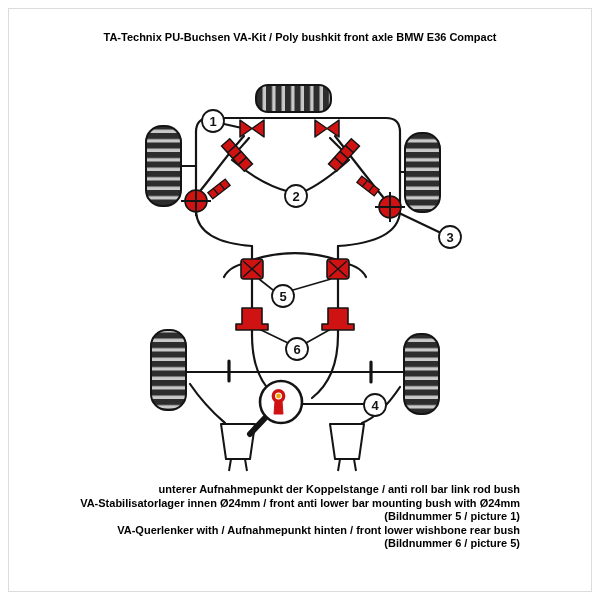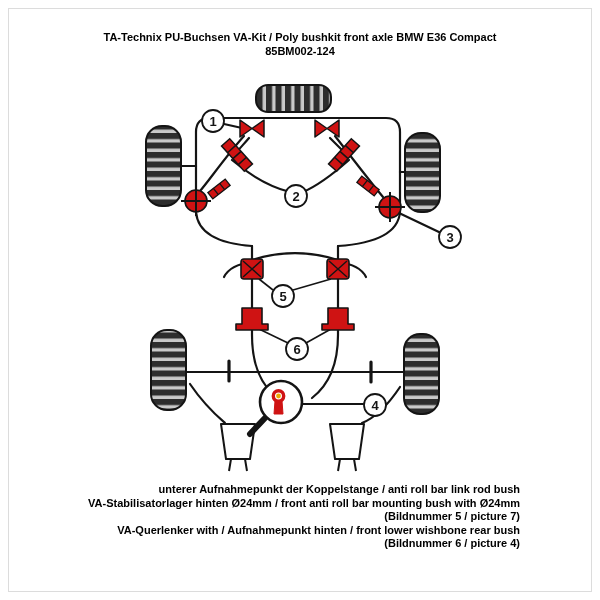--- a/index.html
+++ b/index.html
@@ -15,21 +15,20 @@
   .diagram{position:absolute;left:0;top:0;width:600px;height:600px;}
   .diagram text{font-family:"Liberation Sans",sans-serif;font-size:13px;font-weight:bold;}
 </style>
 </head>
 <body>
 
 <div class="frame"></div>
 
 <header class="header">
   <div>TA-Technix PU-Buchsen VA-Kit / Poly bushkit front axle BMW E36 Compact</div>
-  <div>85BM002-124</div>
 </header>
 
 <svg class="diagram" viewBox="0 0 600 600" xmlns="http://www.w3.org/2000/svg">
   <defs>
     <pattern id="treadH" patternUnits="userSpaceOnUse" width="10" height="9.5">
       <rect width="10" height="9.5" fill="#2d2d2d"></rect>
       <rect width="10" height="3.4" y="6.1" fill="#c9c9c9"></rect>
     </pattern>
     <pattern id="treadV" patternUnits="userSpaceOnUse" width="9.5" height="10">
       <rect width="9.5" height="10" fill="#2d2d2d"></rect>
@@ -164,20 +163,20 @@
       <text x="297" y="353.5">6</text>
     </g>
   </g>
 </svg>
 
 <footer class="footer">
   <div class="legend-item">
     <div>unterer Aufnahmepunkt der Koppelstange / anti roll bar link rod bush</div>
   </div>
   <div class="legend-item">
-    <div>VA-Stabilisatorlager hinten Ø24mm / front anti roll bar mounting bush with Ø24mm</div>
-    <div>(Bildnummer 5 / picture 7)</div>
+    <div>VA-Stabilisatorlager innen Ø24mm / front anti lower bar mounting bush with Ø24mm</div>
+    <div>(Bildnummer 5 / picture 1)</div>
   </div>
   <div class="legend-item">
     <div>VA-Querlenker with / Aufnahmepunkt hinten / front lower wishbone rear bush</div>
-    <div>(Bildnummer 6 / picture 4)</div>
+    <div>(Bildnummer 6 / picture 5)</div>
   </div>
 </footer>
 
 </body></html>

